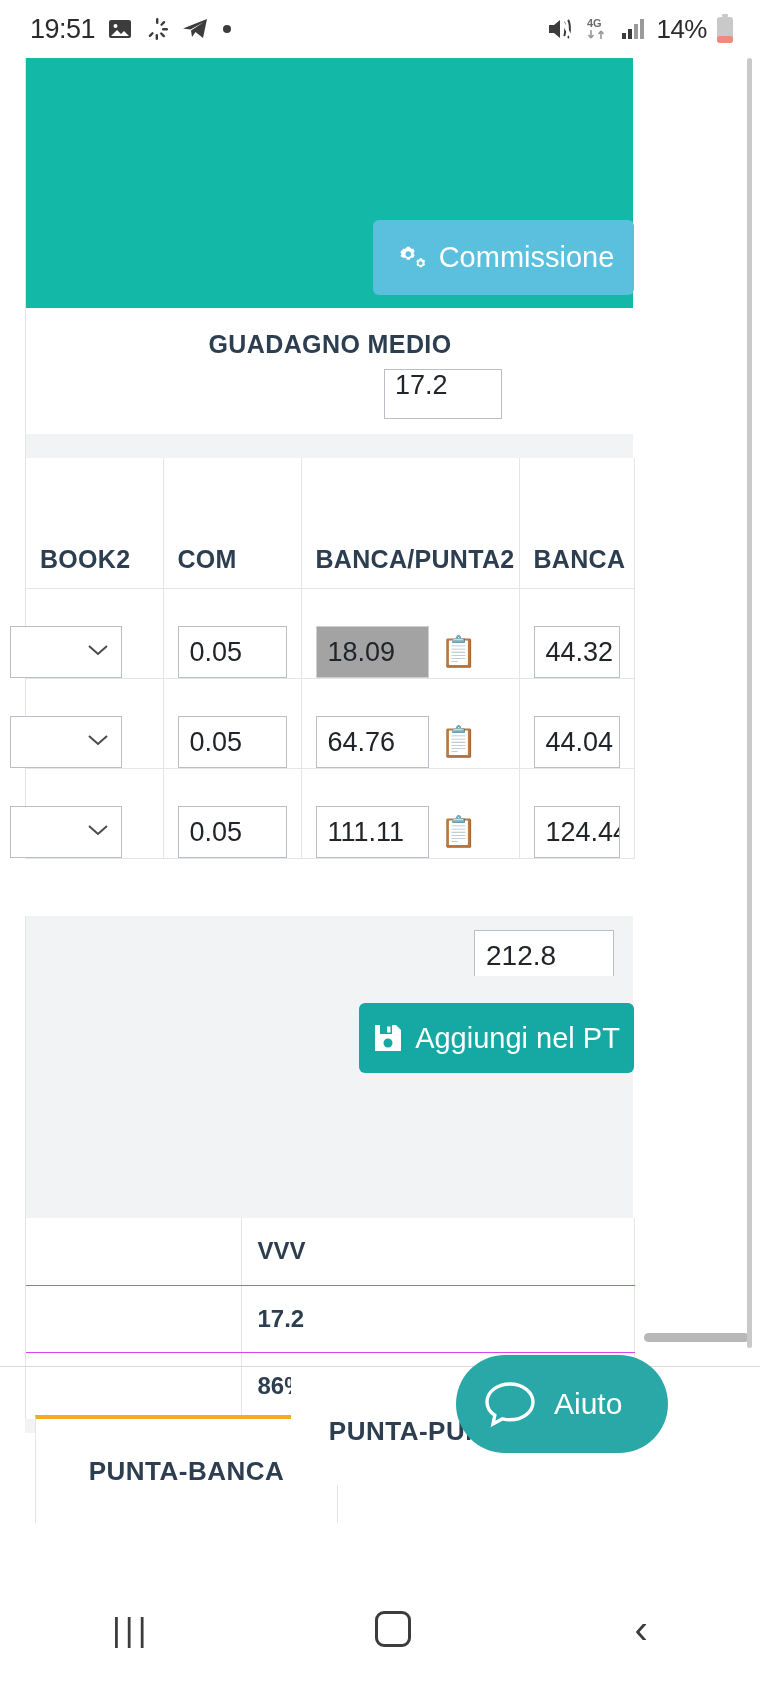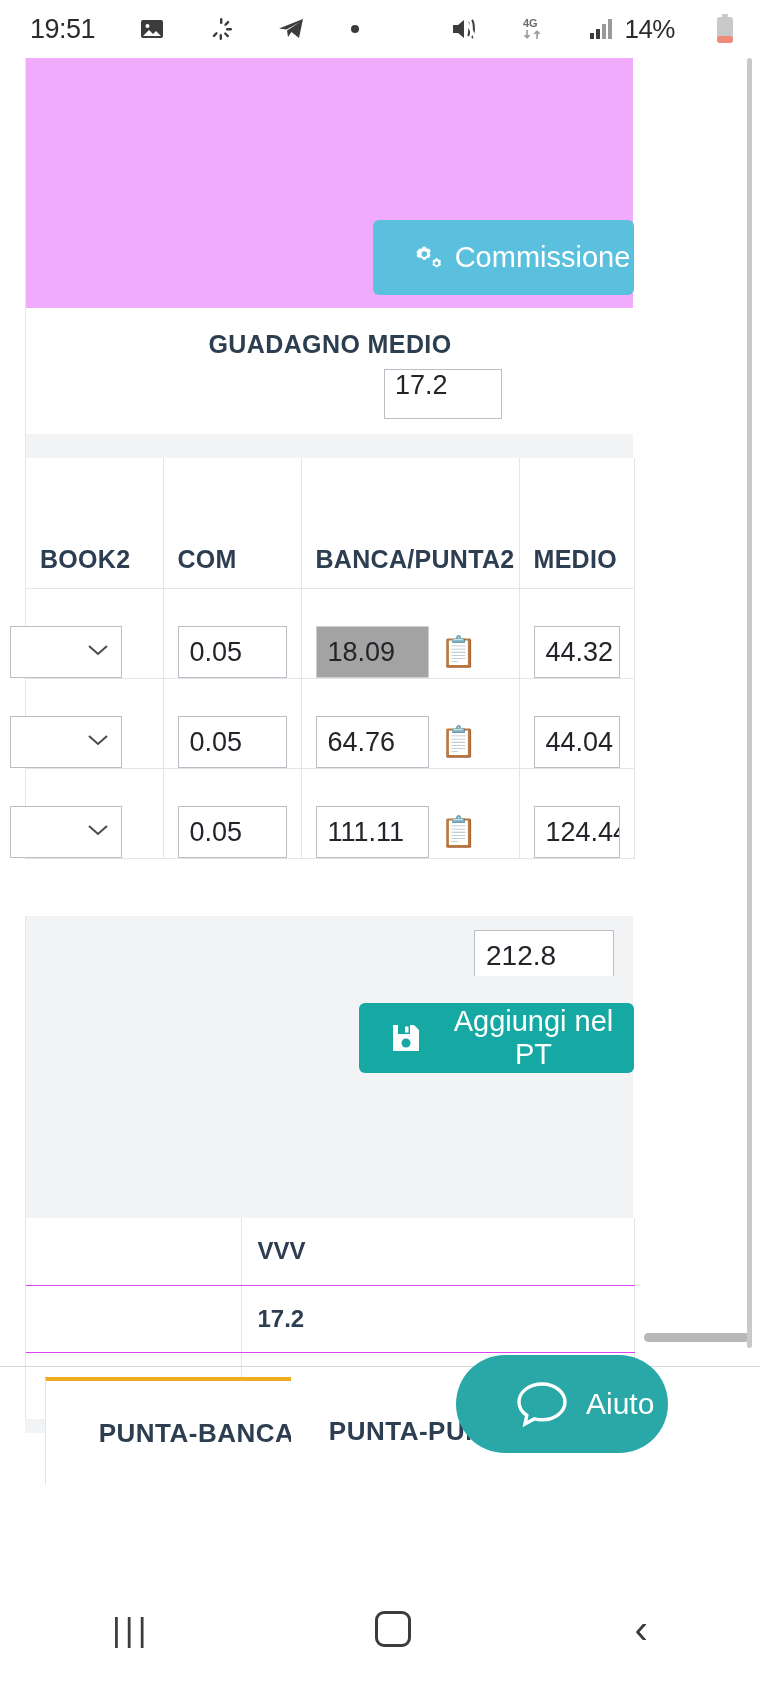--- a/index.html
+++ b/index.html
@@ -14,34 +14,34 @@
   
   .statusbar {
     position: absolute; top:0; left:0; width:760px; height:58px;
     display:flex; align-items:center; justify-content:space-between;
     padding: 0 26px 0 30px; background:#ffffff;
   }
   .sb-left { display:flex; align-items:center; gap:13px; }
   .sb-clock { font-size:27px; color:#2b2b2b; letter-spacing:-0.5px; font-family:"Liberation Sans", sans-serif;}
   .sb-right { display:flex; align-items:center; gap:9px; }
   .sb-pct { font-size:26px; color:#2b2b2b; letter-spacing:-0.5px; }
-  .ic { display:inline-block; line-height:0;margin-left:32px; }
+  .ic { display:inline-block; line-height:0; }
 
   
   .content {
     position:absolute; top:58px; left:0; width:760px; height:1689px;
     background:#ffffff;
   }
   .page-scroll-thumb {
     position:absolute; top:0px; right:8px; width:5px; height:1290px;
     background:#c9c9c9; border-radius:3px;
   }
   .commissione-zone {
     position:absolute; left:25px; top:0; width:608px; height:250px;
-    background:#f0abfc; border-left:1px solid #e3e5e6;
+    background:#14b8a6; border-left:1px solid #e3e5e6;
   }
   .btn-commissione {
     position:absolute; left:347px; top:162px; width:261px; height:75px;
     background:#5bc0de; border:none; border-radius:6px;
     color:#ffffff; font-size:29px; display:flex; align-items:center;
     justify-content:center; gap:12px; cursor:pointer;
   }
 
   
   .guadagno-zone {
@@ -163,22 +163,22 @@
   
   .tabs {
     position:absolute; left:0px; top:1319px; width:760px; height:108px;
   }
   .tab {
     position:absolute; top:0; height:108px;
     display:flex; align-items:center; justify-content:center;
     font-size:26px; font-weight:bold; color:#2c3e50; letter-spacing:0.5px;
     background:#ffffff;
   }
-  .tab-1 { left:45px; width:303px; border-top:4px solid #f0ad20;
-           border-left:1px solid #e3e5e6; border-right:1px solid #e3e5e6; }
+  .tab-1 { left:35px; width:303px; border-top:4px solid #f0ad20;
+           border-left:1px solid #e3e5e6; border-right:1px solid #e3e5e6;margin-top:38px; }
   .tab-2 { left:291px; width:265px; border-top:1px solid #ffffff; }
 
   
   .aiuto {
     position:absolute; left:456px; top:1297px; width:212px; height:98px;
     background:#2aa8a8; border-radius:49px; display:flex; align-items:center;
     gap:16px; padding-left:26px; color:#ffffff; font-size:30px;
     cursor:pointer;
   }
 
@@ -298,21 +298,21 @@
             <th class="th-cell col-book2">
               <div class="th-label">BOOK2</div>
             </th>
             <th class="th-cell col-com">
               <div class="th-label">COM</div>
             </th>
             <th class="th-cell col-banca">
               <div class="th-label">BANCA/PUNTA2</div>
             </th>
             <th class="th-cell col-resp">
-              <div class="th-label">MEDIO</div>
+              <div class="th-label">BANCA</div>
             </th>
           </tr>
         </thead>
         <tbody>
 
           <tr>
             <td class="datacell">
               <div class="cell-inner">
                 <div class="sel">
                   <span class="chev">

